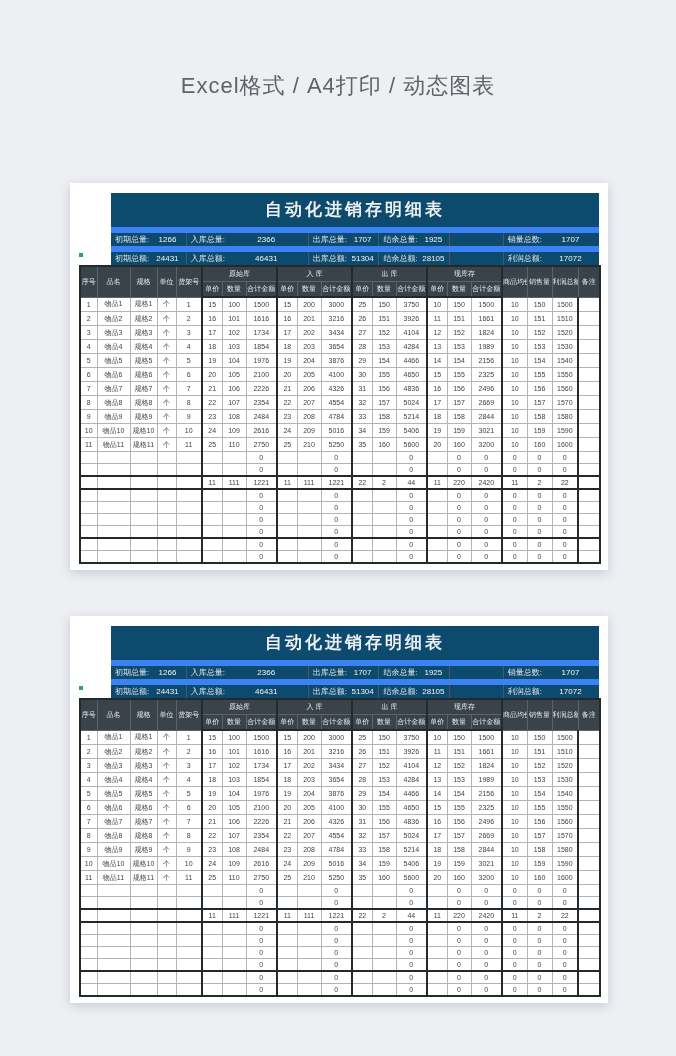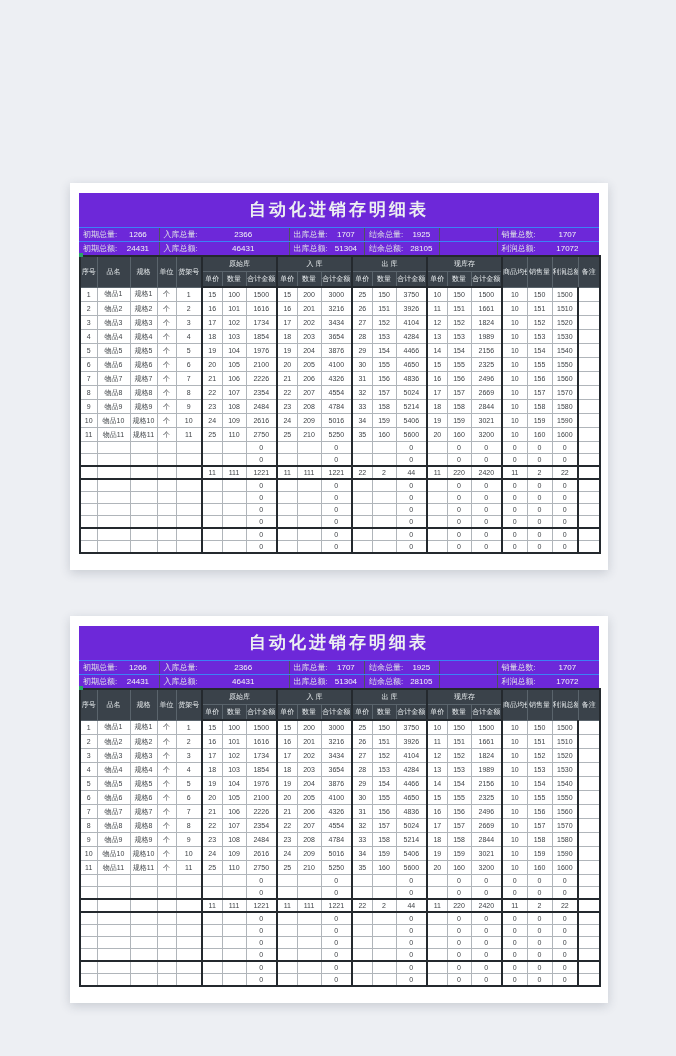--- a/index.html
+++ b/index.html
@@ -7,24 +7,24 @@
         font-family:"Liberation Sans","DejaVu Sans",sans-serif;}
   .hero{text-align:center;padding-top:60px;}
   .hero-title{font-size:41px;font-weight:800;color:#38393c;letter-spacing:2px;line-height:1.15;}
   .hero-sub{margin-top:11px;font-size:22px;color:#5f6368;letter-spacing:1px;}
 
   .card{position:absolute;left:70px;width:538px;height:387px;background:#ffffff;
         box-shadow:0 3px 10px rgba(50,60,80,.20);}
   .card-1{top:183px;} .card-2{top:616px;}
   .card-inner{position:absolute;left:9px;top:10px;width:520px;}
 
-  .sheet-head{background:#6d28d9;color:#eceff1;}
+  .sheet-head{background:#0c4a6e;color:#eceff1;margin-left:32px;}
   .sheet-title{height:34px;line-height:34px;text-align:center;font-size:17px;
                font-weight:700;letter-spacing:3px;}
-  .sum-row{display:flex;height:13px;line-height:13px;font-size:8px;border-top:1px solid #3b82f6;}
+  .sum-row{display:flex;height:13px;line-height:13px;font-size:8px;border-top:6px solid #3b82f6;}
   .sum-seg{display:flex;box-sizing:border-box;border-right:1px solid #4d565e;}
   .sum-seg.s1{width:15.5%;} .sum-seg.s2{width:25%;} .sum-seg.s3{width:14.5%;}
   .sum-seg.s4{width:14.5%;justify-content:center;} .sum-seg.gap{width:11%;} .sum-seg.s5{width:19.5%;border-right:none;}
   .sum-label{padding-left:4px;white-space:nowrap;color:#dfe3e6;}
   .sum-value{flex:1;text-align:center;color:#f3f5f6;}
 
   .green-dot{position:absolute;left:0;top:60px;width:4px;height:4px;background:#27a567;z-index:3;}
 
   table.sheet{border-collapse:collapse;table-layout:fixed;width:520px;}
   table.sheet th{background:#3a424a;color:#e9edef;font-weight:400;font-size:7px;
@@ -36,20 +36,21 @@
   table.sheet{border:2px solid #24292e;}
   table.sheet thead tr:last-child th{border-bottom:2px solid #24292e;}
   table.sheet tr.strong td{border-top:2px solid #24292e;}
 </style>
 </head>
 <body>
 
 <div class="page">
 
   <div class="hero">
+    <div class="hero-sub">Excel格式 / A4打印 / 动态图表</div>
   </div>
 
   <div class="card card-1">
     <div class="card-inner">
       <div class="green-dot"></div>
       <div class="sheet-head">
         <div class="sheet-title">自动化进销存明细表</div>
         <div class="sum-row">
           <div class="sum-seg s1">
               <span class="sum-label">初期总量:</span>

